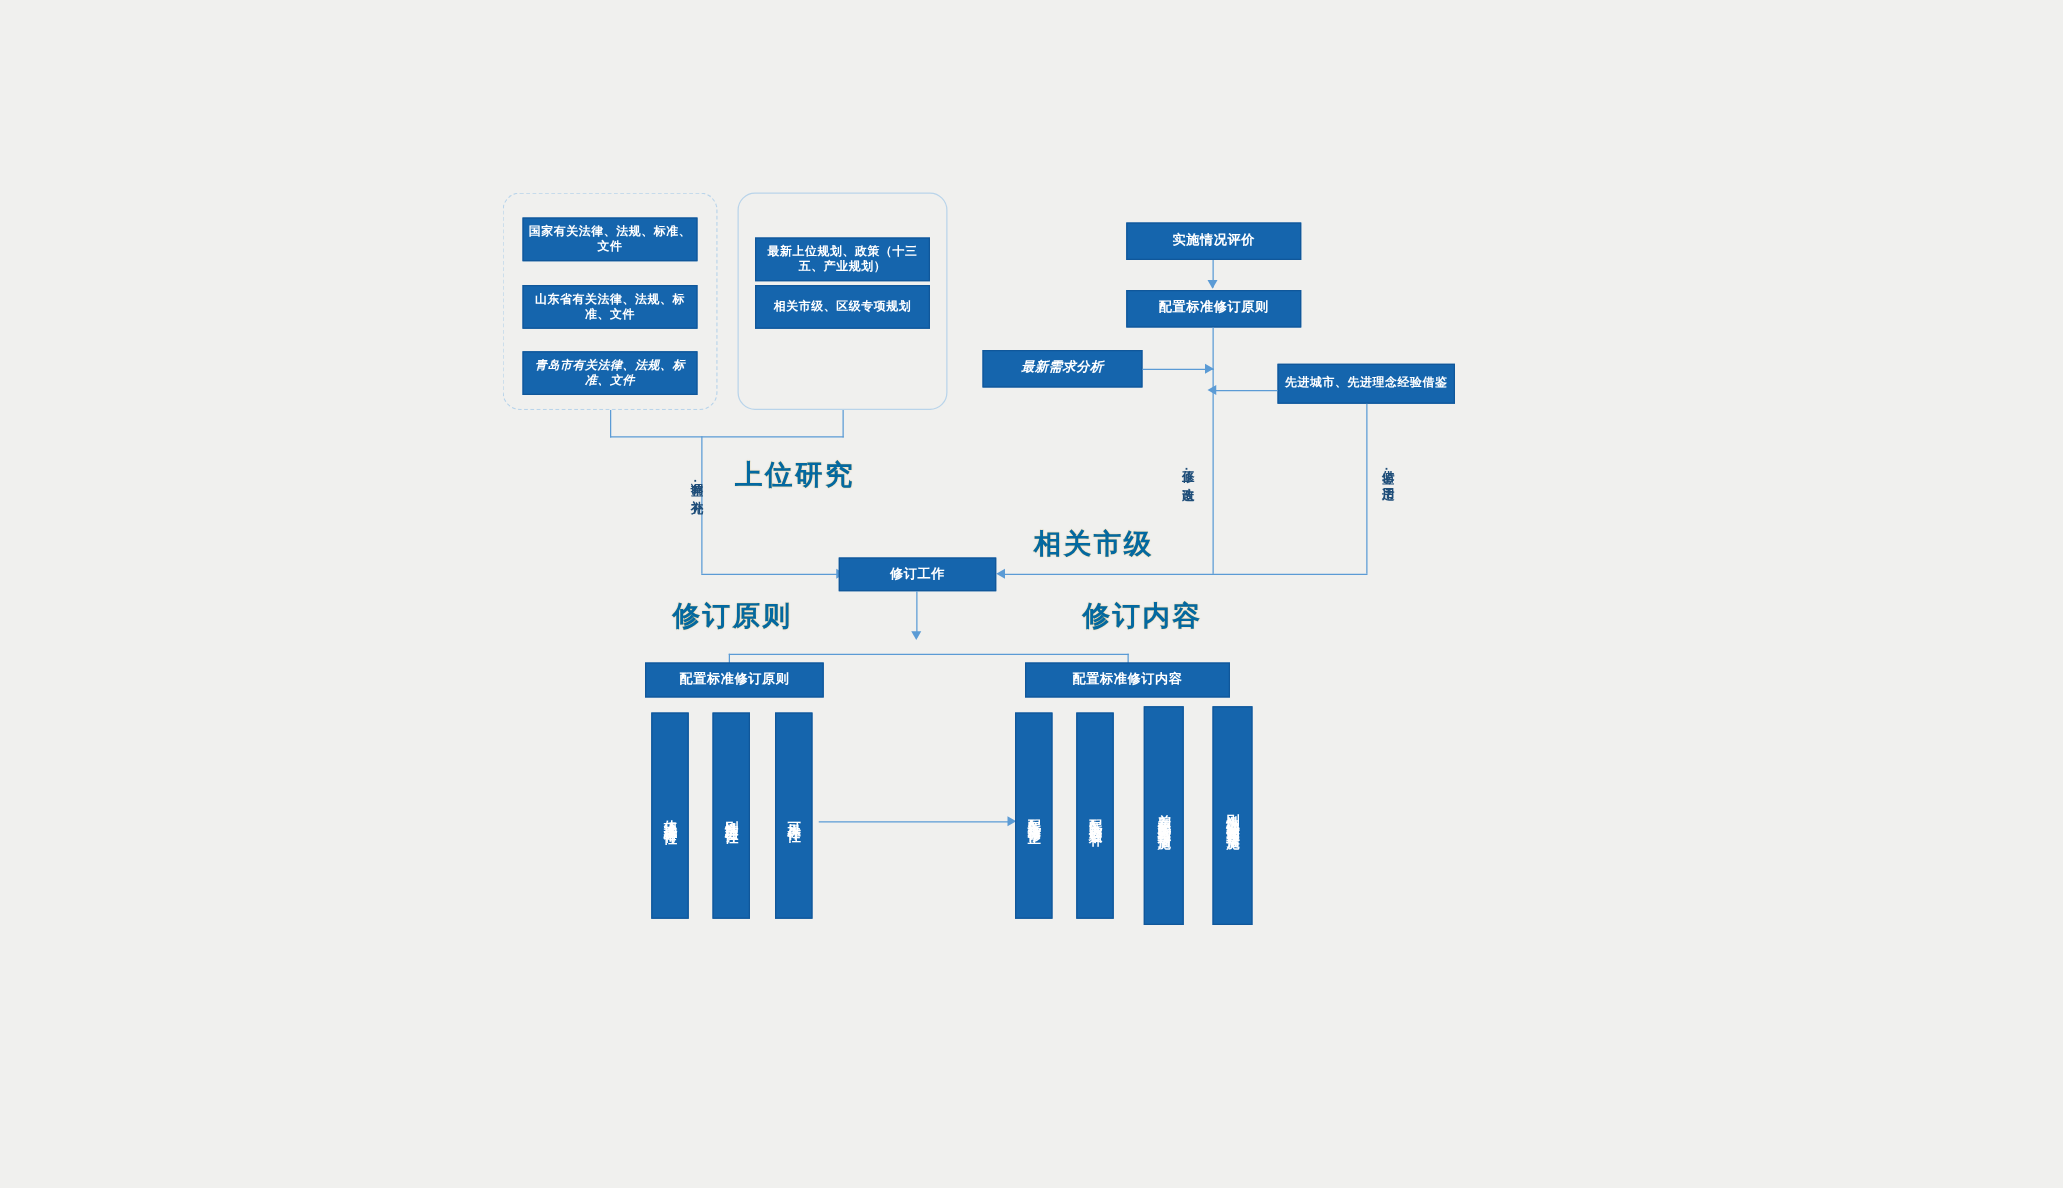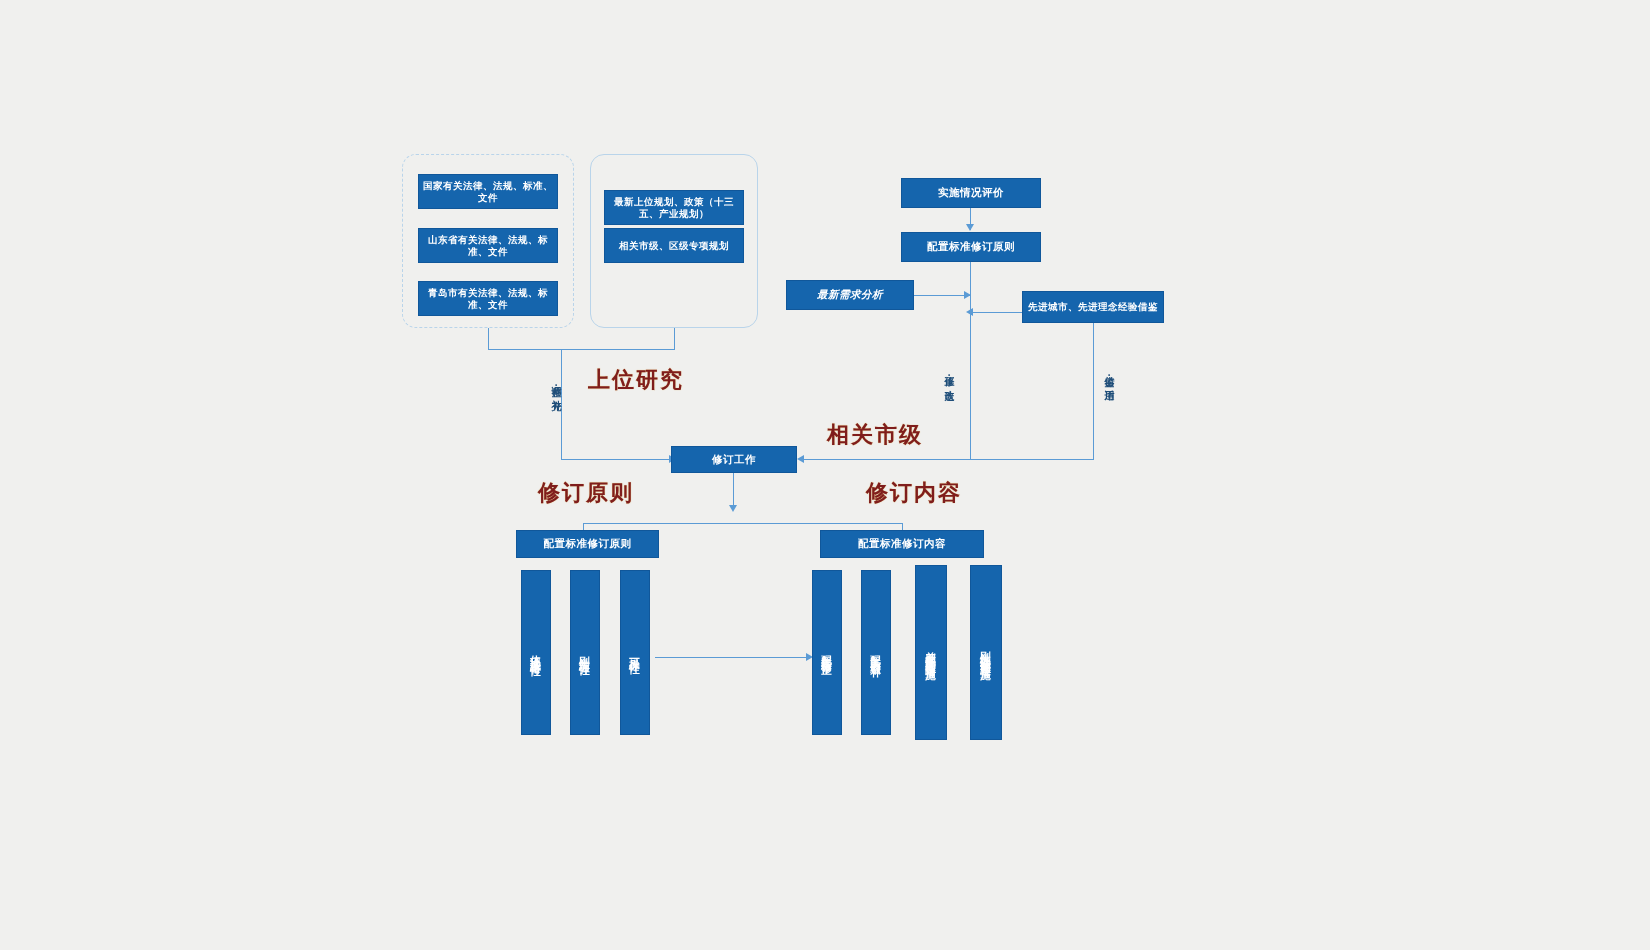--- a/index.html
+++ b/index.html
@@ -63,21 +63,21 @@
   .lnv{width:1.4px;}
 
   .arrow{position:absolute;width:0;height:0;}
   .arr-down{border-left:4.5px solid transparent;border-right:4.5px solid transparent;border-top:7px solid #5b9bd5;}
   .arr-right{border-top:4.5px solid transparent;border-bottom:4.5px solid transparent;border-left:7px solid #5b9bd5;}
   .arr-left{border-top:4.5px solid transparent;border-bottom:4.5px solid transparent;border-right:7px solid #5b9bd5;}
 
   
   .olabel{
     position:absolute;
-    color:#7f1d1d;
+    color:#0369a1;
     font-weight:800;
     font-size:22px;
     letter-spacing:2px;
     white-space:nowrap;
     text-shadow:0 0 1px rgba(220,150,0,.6);
   }
   .vlabel{
     position:absolute;
     color:#1f4e79;
     font-size:10px;
@@ -91,21 +91,21 @@
 </head>
 <body>
 
 <div id="stage">
 
   <div class="group dashed" style="left:402px;top:154px;width:172px;height:174px;"></div>
   <div class="group" style="left:590px;top:154px;width:168px;height:174px;"></div>
 
   <div class="box sm" style="left:418px;top:174px;width:140px;height:35px;">国家有关法律、法规、标准、文件</div>
   <div class="box sm" style="left:418px;top:228px;width:140px;height:35px;">山东省有关法律、法规、标准、文件</div>
-  <div class="box sm" style="left:418px;top:281px;width:140px;height:35px;">青岛市有关法律、法规、标准、文件</div>
+  <div class="box sm" style="left:418px;top:281px;width:140px;height:35px;font-style:italic;">青岛市有关法律、法规、标准、文件</div>
 
   <div class="box sm" style="left:604px;top:190px;width:140px;height:35px;">最新上位规划、政策（十三五、产业规划）</div>
   <div class="box sm" style="left:604px;top:228px;width:140px;height:35px;">相关市级、区级专项规划</div>
 
   <div class="ln lnv" style="left:488px;top:328px;height:22px;"></div>
   <div class="ln lnv" style="left:674px;top:328px;height:22px;"></div>
   <div class="ln lnh" style="left:488px;top:349px;width:187px;"></div>
   <div class="ln lnv" style="left:561px;top:349px;height:110px;"></div>
   <div class="ln lnh" style="left:561px;top:459px;width:110px;"></div>
   <div class="arrow arr-right" style="left:669px;top:455px;"></div>

